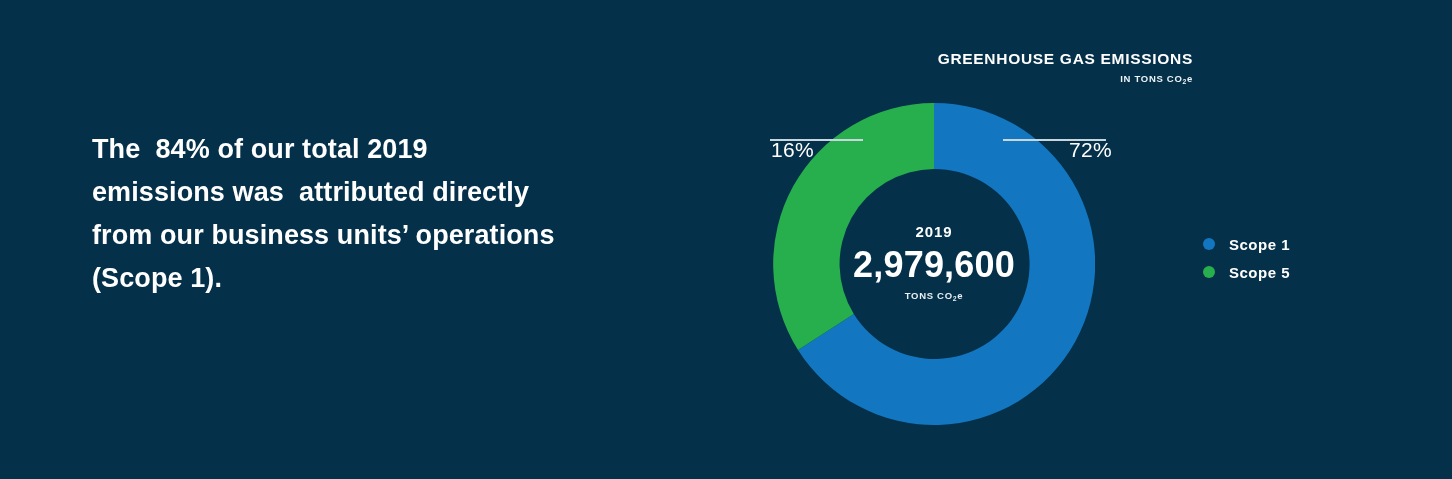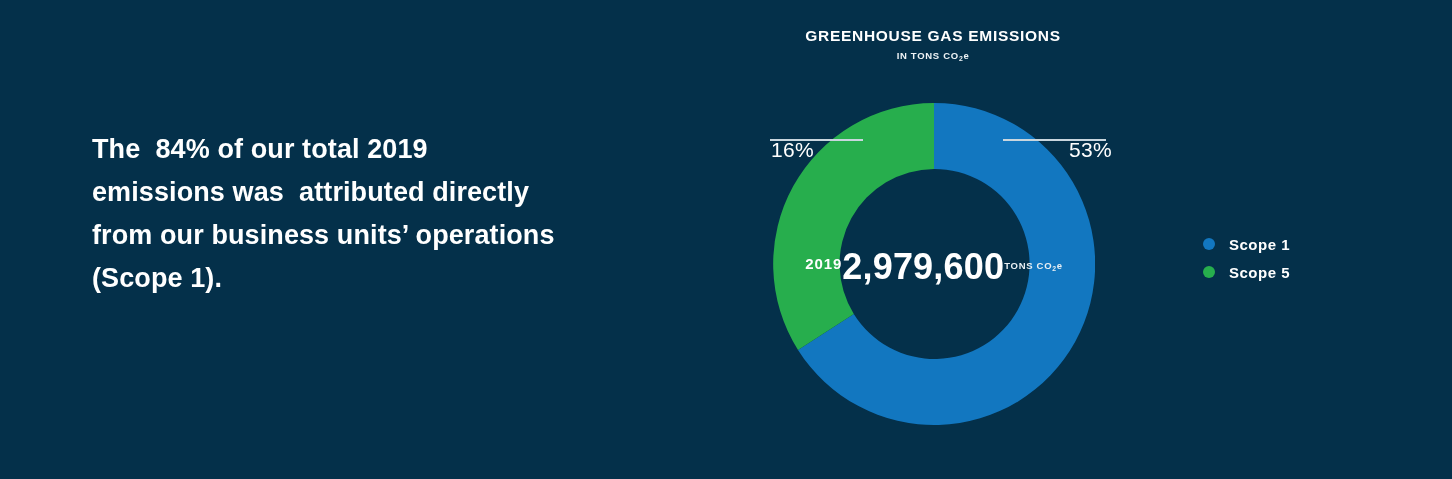--- a/index.html
+++ b/index.html
@@ -28,23 +28,23 @@
     font-weight: bold;
     line-height: 43px;
     letter-spacing: 0.1px;
     white-space: pre-wrap;
   }
 
   
   #chart-heading {
     position: absolute;
     left: 933px;
-    top: 26px;
+    top: 49px;
     transform: translateX(-50%);
-    text-align: center;
+    text-align: right;
     width: 520px;
   }
   #chart-title {
     color: #ffffff;
     font-size: 15.5px;
     font-weight: bold;
     letter-spacing: 0.7px;
     line-height: 19px;
     white-space: nowrap;
   }
@@ -69,21 +69,21 @@
   }
   #donut-svg { display: block; width: 322px; height: 322px; }
 
   #donut-center {
     position: absolute;
     left: 0;
     top: 0;
     width: 322px;
     height: 322px;
     display: flex;
-    flex-direction: row;
+    flex-direction: column;
     align-items: center;
     justify-content: center;
     pointer-events: none;
   }
   #center-year {
     color: #ffffff;
     font-size: 15px;
     font-weight: bold;
     letter-spacing: 0.9px;
     line-height: 18px;
@@ -183,21 +183,21 @@
       <div id="center-year">2019</div>
       <div id="center-value">2,979,600</div>
       <div id="center-units"><span>TONS CO</span><span class="sub">2</span><span>e</span></div>
     </div>
   </div>
 
   <div id="leader-left" class="leader-line"></div>
   <div id="leader-right" class="leader-line"></div>
 
   <div id="pct-left" class="pct-label">16%</div>
-  <div id="pct-right" class="pct-label">53%</div>
+  <div id="pct-right" class="pct-label">72%</div>
 
   <div id="legend">
     <div class="legend-row">
       <span class="legend-dot" style="background:#1277c0;"></span>
       <span class="legend-label">Scope 1</span>
     </div>
     <div class="legend-row">
       <span class="legend-dot" style="background:#27ae4d;"></span>
       <span class="legend-label">Scope 5</span>
     </div>

